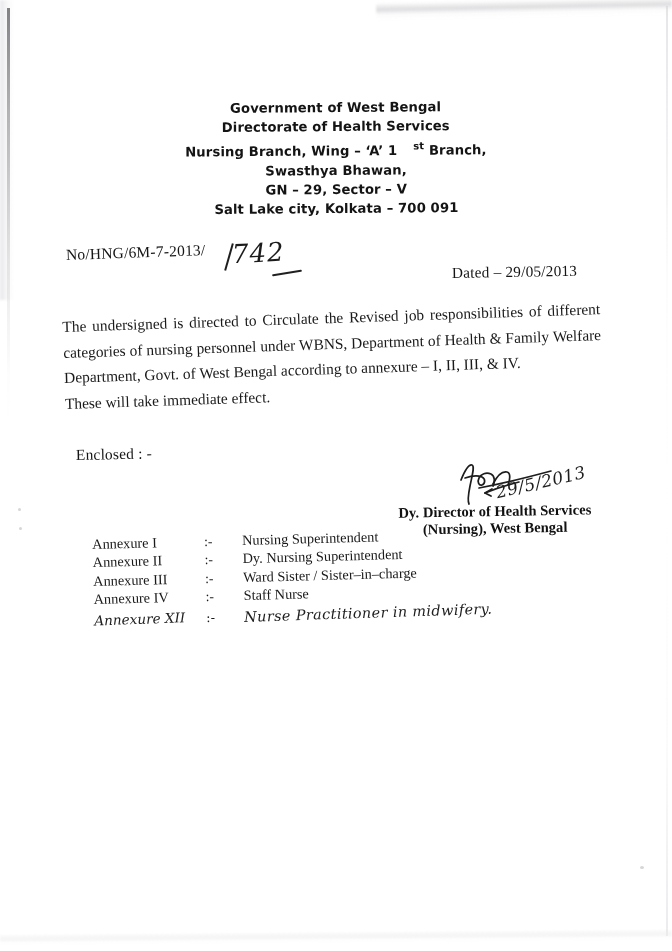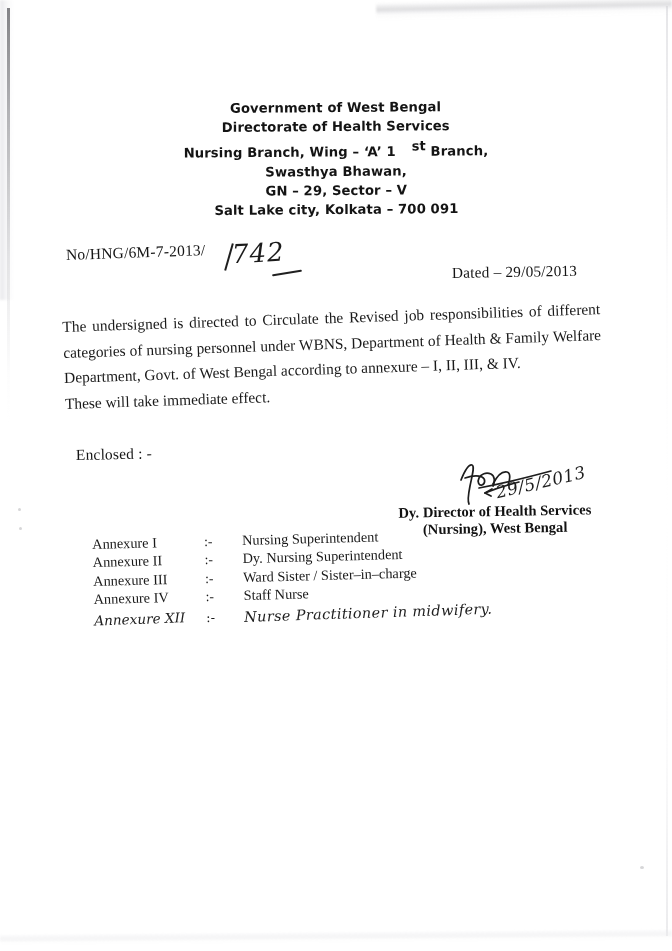--- a/index.html
+++ b/index.html
@@ -87,21 +87,21 @@
     text-align: center;
     font-family: "DejaVu Sans", sans-serif;
     font-weight: bold;
     font-size: 13.2px;
     line-height: 19.4px;
     letter-spacing: 0.1px;
     color: #141414;
     transform: rotate(-0.45deg);
   }
   .letterhead div { white-space: nowrap; }
-  .letterhead sup { font-size: 13px; vertical-align: super; margin-left: 16px; }
+  .letterhead sup { font-size: 10px; vertical-align: super; margin-left: 16px; }
 
   
   .refno {
     position: absolute;
     left: 66px; top: 246px;
     font-family: "Liberation Serif", serif;
     font-size: 15.5px;
     letter-spacing: 0.2px;
     white-space: nowrap;
     transform: rotate(-2.0deg);

